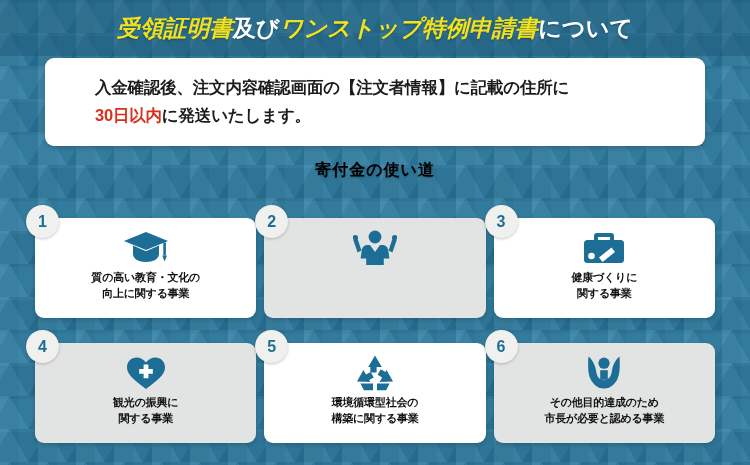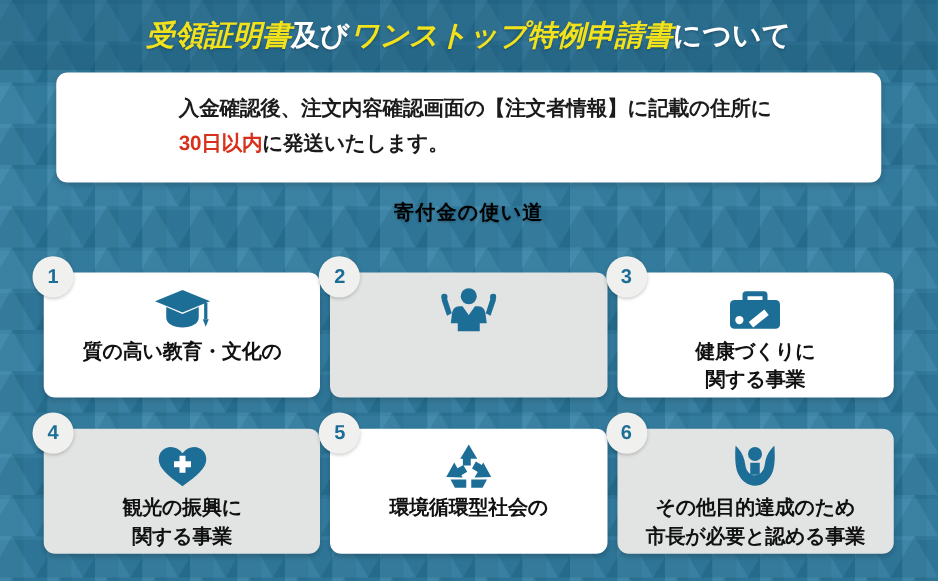--- a/index.html
+++ b/index.html
@@ -77,21 +77,20 @@
     box-sizing: border-box;
     padding: 15px 0 0 50px;
   }
   .info-line {
     font-size: 16.5px;
     font-weight: bold;
     color: #1b1b1b;
     line-height: 1.72;
     letter-spacing: -0.2px;
     white-space: nowrap;
-    margin-left: 48px;
   }
   .t-red { color: #d8301a; }
 
   
   #section-heading {
     position: absolute;
     left: 0;
     top: 160px;
     width: 750px;
     text-align: center;
@@ -154,21 +153,21 @@
     height: 38px;
     display: flex;
     align-items: center;
     justify-content: center;
     margin-bottom: 3px;
   }
   .card-icon svg { display: block; }
 
   .card-label {
     text-align: left;
-    font-size: 16px;
+    font-size: 11px;
     font-weight: bold;
     color: #111111;
     line-height: 1.45;
     letter-spacing: -0.2px;
     white-space: nowrap;
   }
 </style>
 </head>
 <body>
 
@@ -198,20 +197,21 @@
         <div class="card-badge">1</div>
         <div class="card-icon">
           <svg width="46" height="36" viewBox="0 0 46 36" fill="#1d6e96">
             <path d="M23 2 L45 11 L23 20 L1 11 Z"></path>
             <path d="M10 15.5 L10 24 C10 29 16 32 23 32 C30 32 36 29 36 24 L36 15.5 L23 21.2 Z"></path>
             <rect x="40.3" y="12.4" width="2.6" height="13"></rect>
             <path d="M39.2 25.4 h4.8 l-2.4 6 z"></path>
           </svg>
         </div>
         <div class="card-label">質の高い教育・文化の</div>
+        <div class="card-label">向上に関する事業</div>
       </div>
 
       <div style="width:8px"></div>
 
       <div class="purpose-card bg-gray">
         <div class="card-badge">2</div>
         <div class="card-icon">
           <svg width="44" height="36" viewBox="0 0 44 36" fill="#1d6e96">
             <circle cx="22" cy="7" r="6.4"></circle>
             <path d="M14.5 15 C11 15 9 17.5 8.6 21 L7.6 28.5 L13.2 28.5 L13.2 35 L30.8 35 L30.8 28.5 L36.4 28.5 L35.4 21 C35 17.5 33 15 29.5 15 L27 15 L22 22 L17 15 Z"></path>
@@ -262,20 +262,21 @@
         <div class="card-icon">
           <svg width="42" height="38" viewBox="0 0 42 38" fill="#1d6e96">
             <path d="M21 1.5 L27.8 13 L22.6 13 L22.6 18.4 L16.3 18.4 L16.3 13 L14.2 13 Z"></path>
             <path d="M3.0 27.6 L9.4 16.0 L12.0 20.6 L16.6 17.9 L19.8 23.4 L15.1 26.1 L16.2 28.0 Z"></path>
             <path d="M39.0 27.6 L25.6 28.0 L28.2 23.5 L23.6 20.8 L26.7 15.2 L31.4 17.9 L32.6 16.0 Z"></path>
             <path d="M6.4 29.5 L19.0 29.5 L19.0 36.2 L9.9 36.2 Z"></path>
             <path d="M35.6 29.5 L23.0 29.5 L23.0 36.2 L32.1 36.2 Z"></path>
           </svg>
         </div>
         <div class="card-label">環境循環型社会の</div>
+        <div class="card-label">構築に関する事業</div>
       </div>
 
       <div style="width:8px"></div>
 
       <div class="purpose-card bg-gray">
         <div class="card-badge">6</div>
         <div class="card-icon">
           <svg width="38" height="38" viewBox="0 0 38 38" fill="#1d6e96">
             <path d="M3.5 2.5 C3.5 2.5 2.0 18 5.5 25 C8.6 31.2 13.4 34.5 19 34.5 C24.6 34.5 29.4 31.2 32.5 25 C36.0 18 34.5 2.5 34.5 2.5 C34.5 2.5 28.0 7.5 26.8 17.5 C26.2 22.6 23.2 26.2 19 26.2 C14.8 26.2 11.8 22.6 11.2 17.5 C10.0 7.5 3.5 2.5 3.5 2.5 Z"></path>
             <circle cx="19" cy="9.2" r="5.6"></circle>

